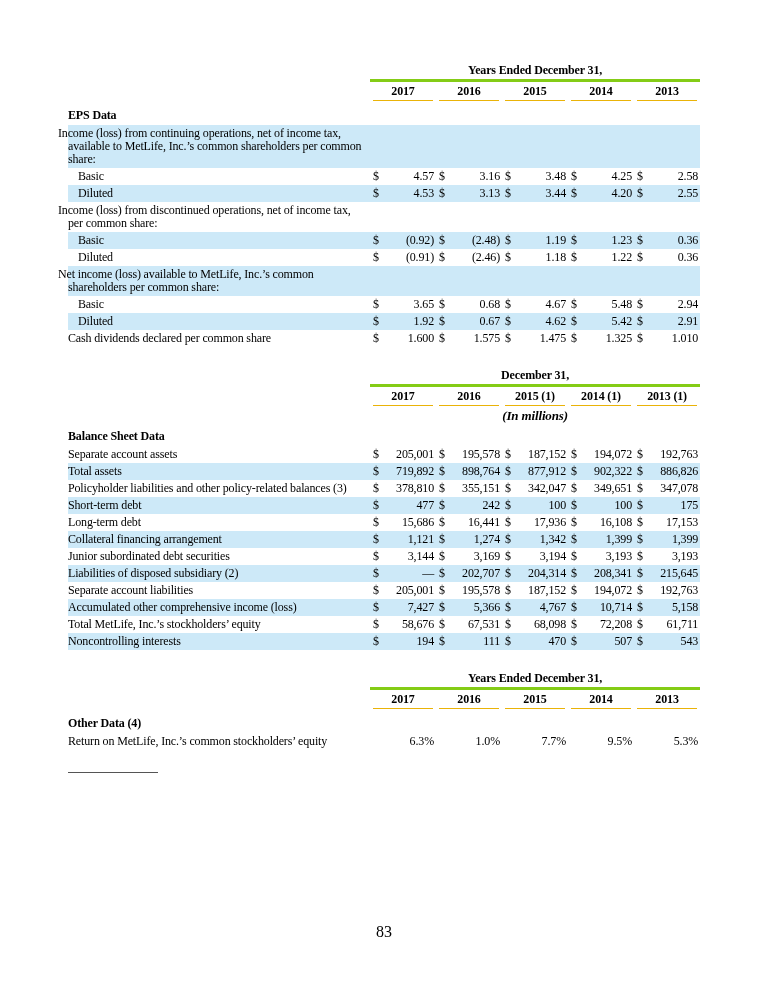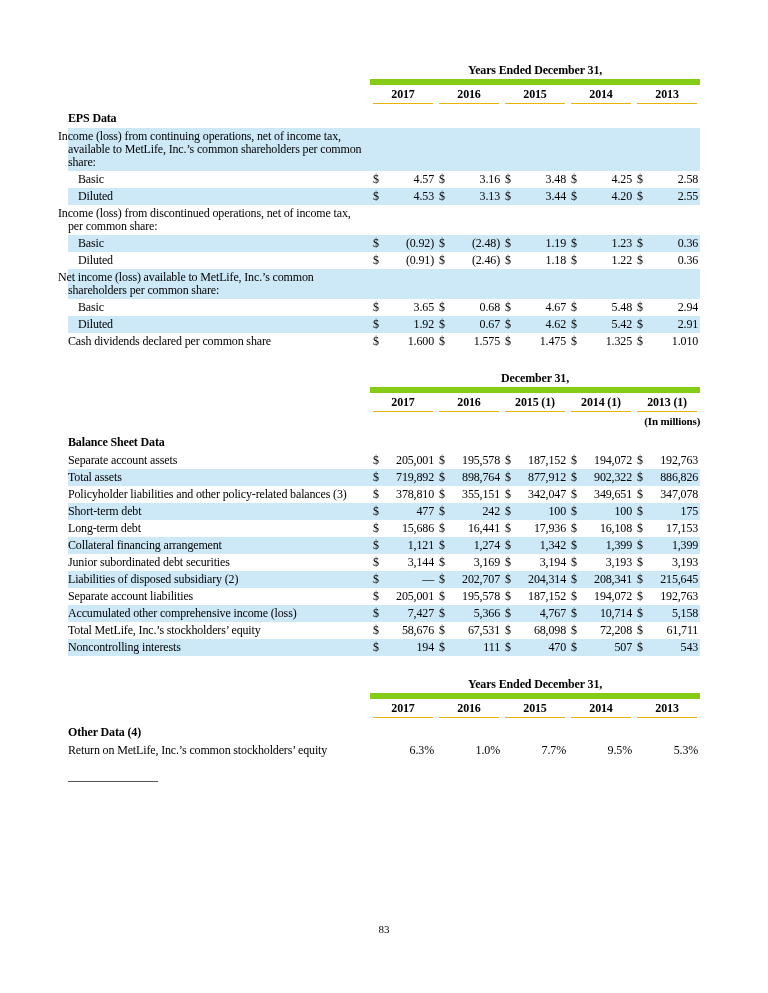--- a/index.html
+++ b/index.html
@@ -12,42 +12,42 @@
   .fin-section { margin-bottom: 22px; }
   table.fin {
     width: 632px; border-collapse: collapse; table-layout: fixed;
     font-size: 12px; line-height: 13px; letter-spacing: -0.15px;
   }
   col.c-label { width: 302px; }
   col.c-d { width: 13px; }
   col.c-v { width: 53px; }
   td { vertical-align: bottom; }
   td.period-cell {
-    border-bottom: 6px solid #84cc16; text-align: center; font-weight: bold;
+    border-bottom: 3px solid #84cc16; text-align: center; font-weight: bold;
     padding-bottom: 2px;
   }
   tr.years-row td { padding-top: 2px; }
   .yr {
     margin: 0 3px; border-bottom: 1px solid #eab308; text-align: center;
     font-weight: bold; padding: 1px 0 2px;
   }
-  td.inmillions { text-align: right; font-weight: bold; padding-top: 3px; font-size: 11px; }
+  td.inmillions { text-align: center; font-weight: bold; padding-top: 3px; font-size: 13px; font-style: italic; }
   td.sect { font-weight: bold; padding: 8px 0 3px; }
   td.lab { padding: 2px 4px 2px 0; }
   td.lab.ind { padding-left: 10px; }
   td.lab.hang { text-indent: -10px; }
   td.d { text-align: left; padding: 2px 0 2px 3px; }
   td.v { text-align: right; padding: 2px 2px 2px 0; }
   tr.stripe td { background: var(--hl, #cde9f8); }
   .footnote-rule {
     width: 90px; border-top: 1px solid #555; margin-top: 18px;
   }
   .page-footer {
     position: absolute; left: 0; right: 0; top: 923px;
-    text-align: center; font-size: 11px;
+    text-align: center; font-size: 16px;
   }
 </style>
 </head>
 <body>
 
 <div class="page">
   <main>
     <section class="fin-section">
         <table class="fin">
           <colgroup>

